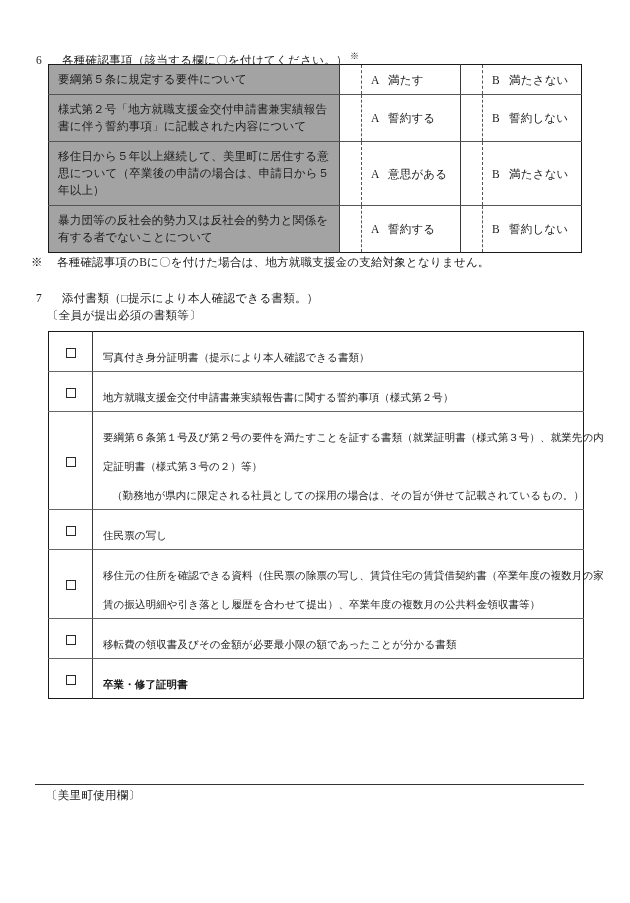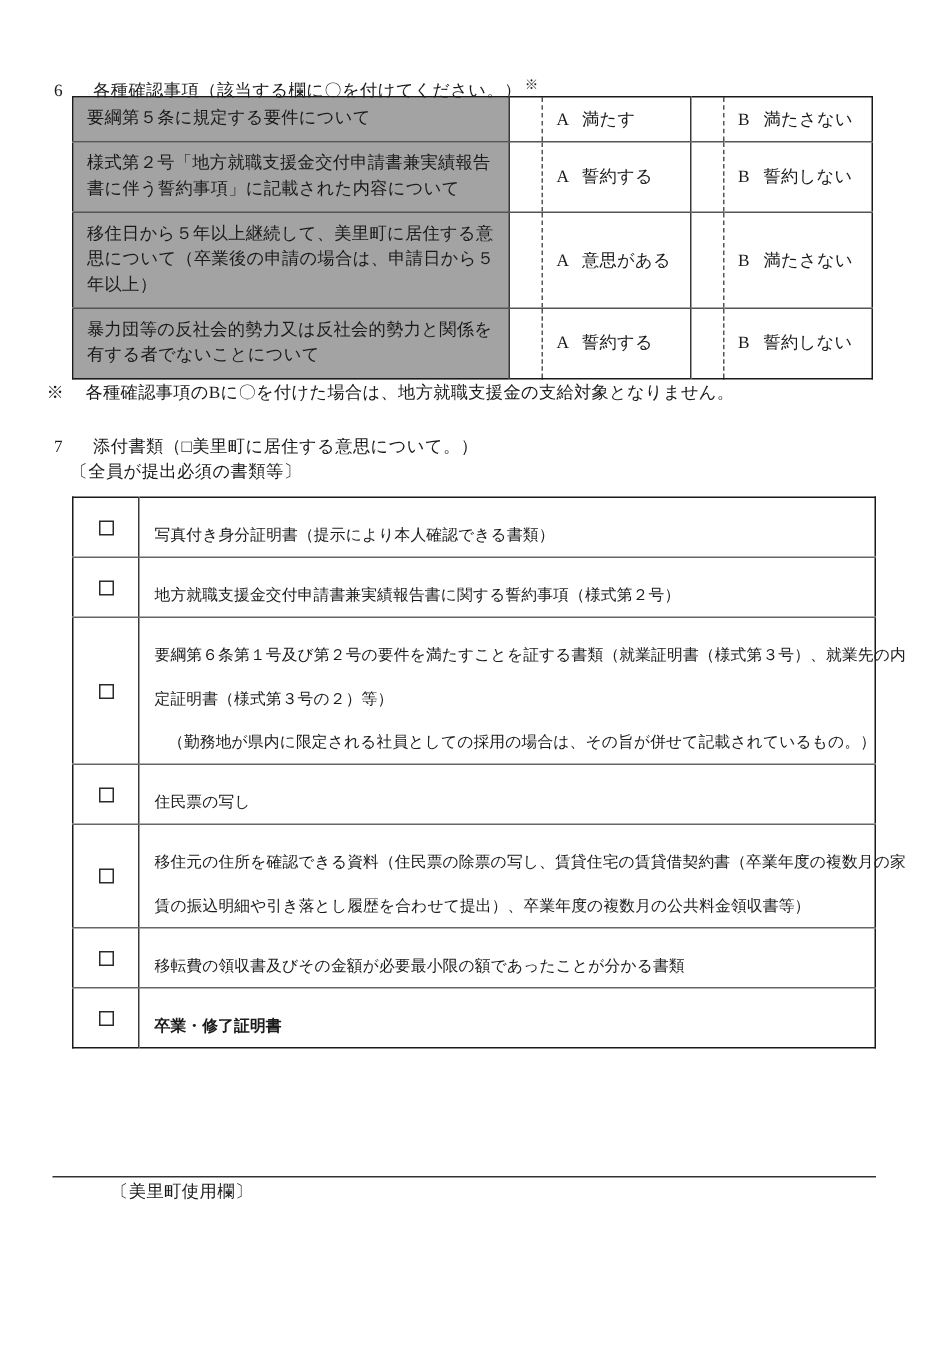--- a/index.html
+++ b/index.html
@@ -155,21 +155,20 @@
     position: absolute;
     left: 35px;
     top: 784px;
     width: 549px;
     height: 0;
     border-top: 1.1px solid #333;
   }
   #office-label {
     left: 46px;
     top: 788px;
-    margin-left: 28px;
   }
   #office-table {
     left: 48px;
     top: 810px;
     width: 535px;
     border: 0.9px solid #5a5a5a;
     font-size: 10.5px;
   }
   #office-table td {
     border: 0.9px solid #8a8a8a;
@@ -231,21 +230,21 @@
         <td class="c-choice"><span class="choice-letter">B</span><span>誓約しない</span></td>
       </tr>
     </tbody>
   </table>
 
   <div class="note-line" style="left:31px; top:254px;">
     <span class="note-mark">※</span><span>各種確認事項のBに〇を付けた場合は、地方就職支援金の支給対象となりません。</span>
   </div>
 
   <div class="sec-head" style="left:36px; top:290px;">
-    <span class="sec-num">7</span><span>添付書類（□美里町に居住する意思について。）</span>
+    <span class="sec-num">7</span><span>添付書類（□提示により本人確認できる書類。）</span>
   </div>
   <div class="sub-head" style="left:47px; top:308px;">〔全員が提出必須の書類等〕</div>
 
   <table class="tbl" id="attach-table">
     <colgroup>
       <col style="width:44px">
       <col style="width:491px">
     </colgroup>
     <tbody>
       <tr>

